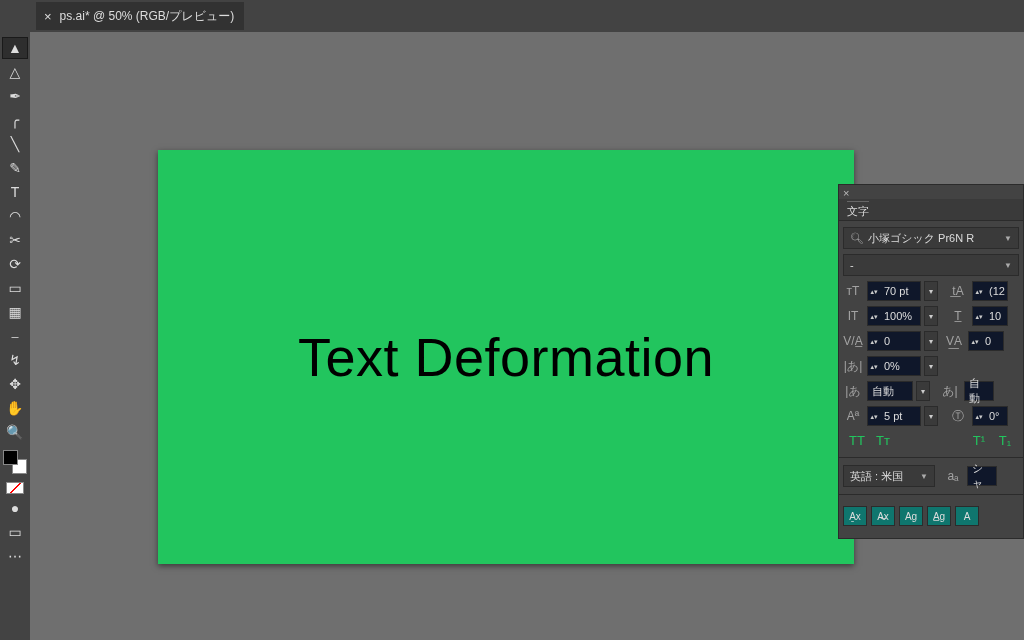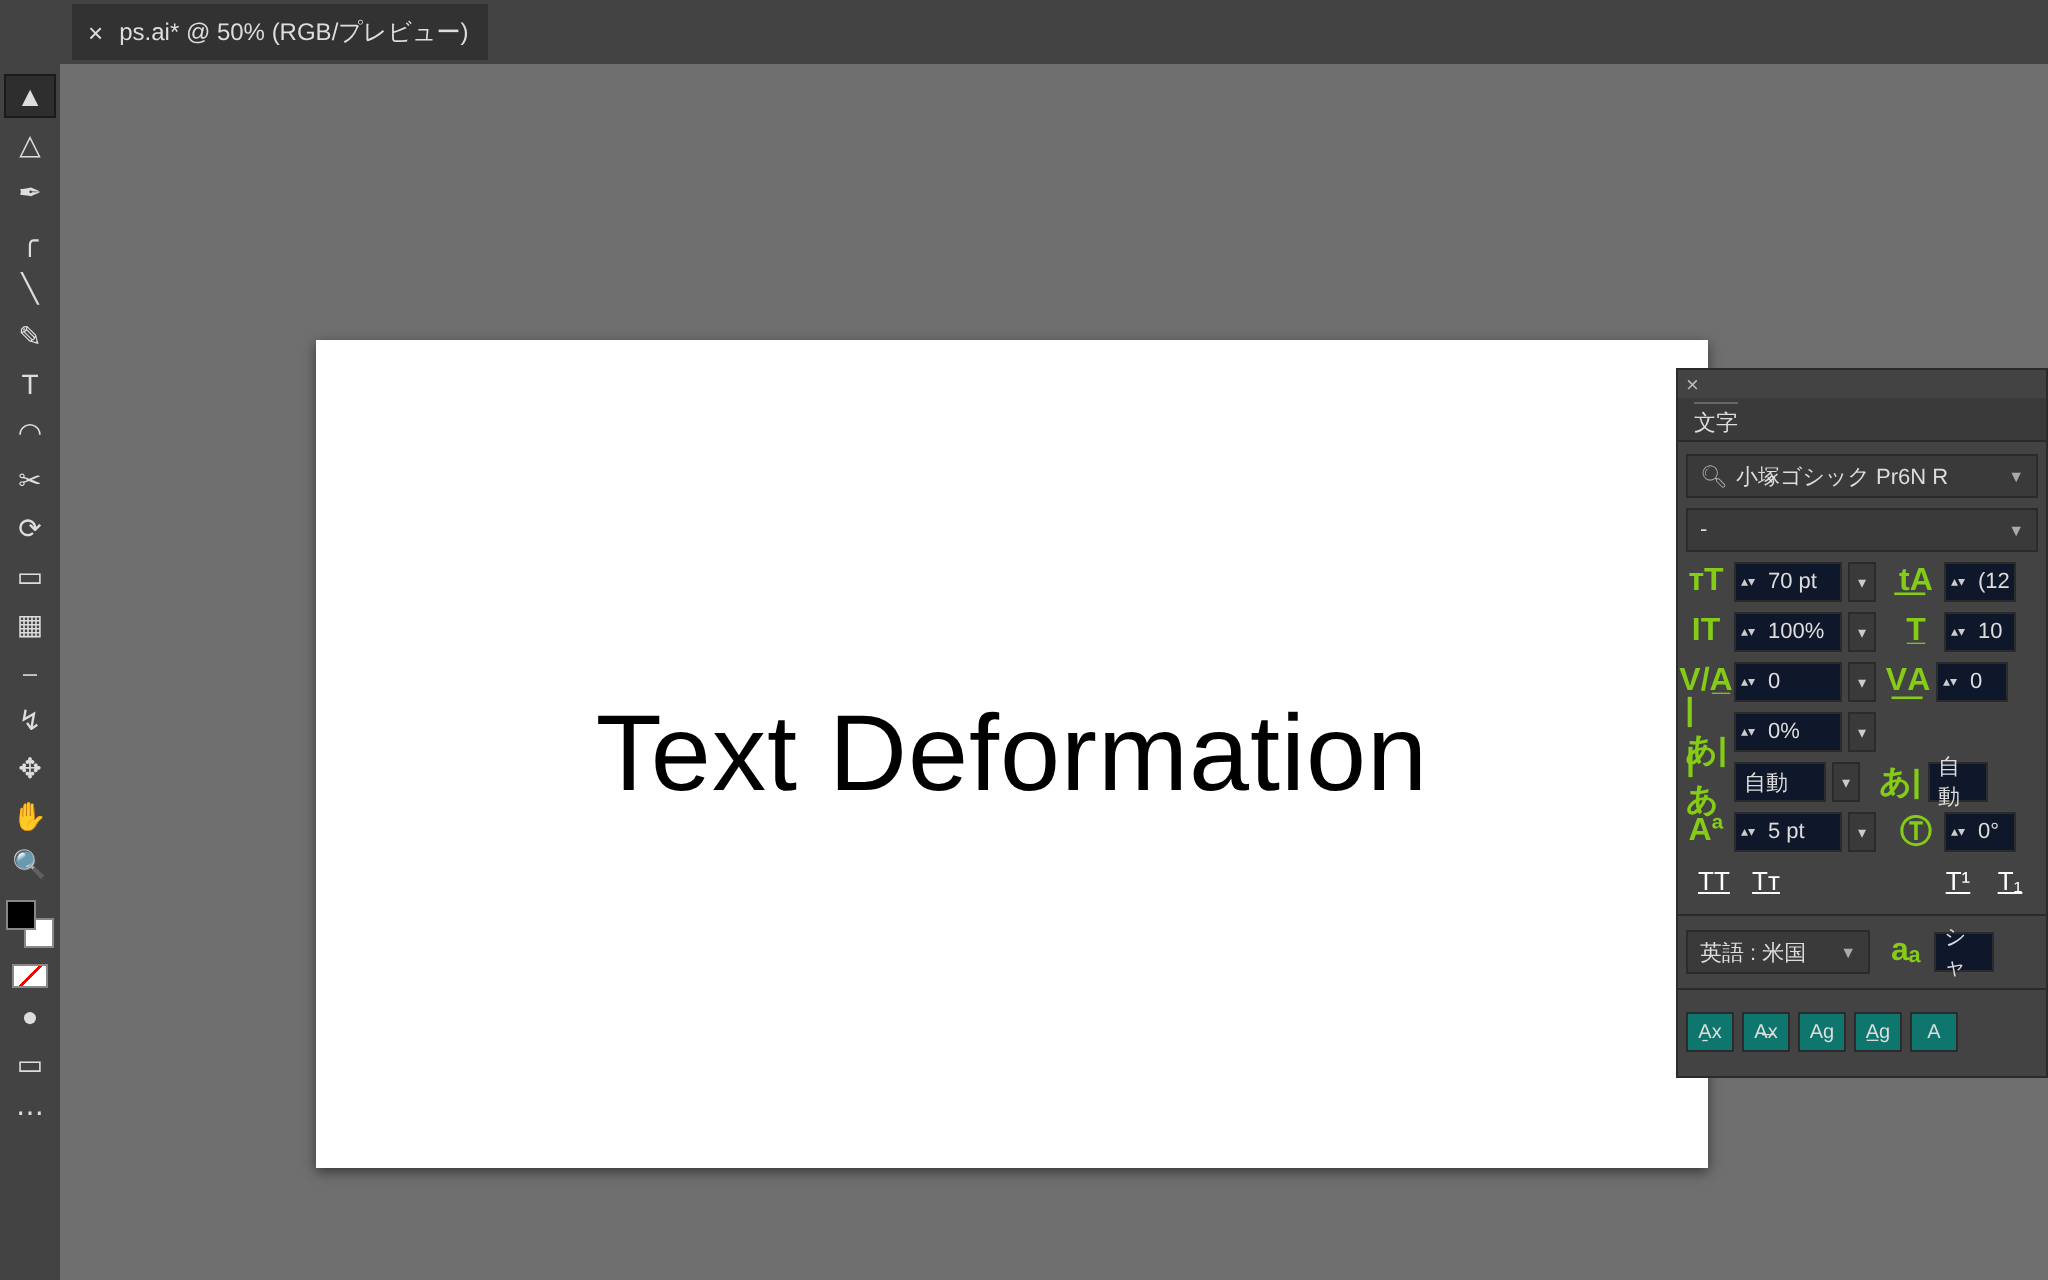--- a/index.html
+++ b/index.html
@@ -13,38 +13,38 @@
   .leftbar { position: absolute; left: 0; top: 0; bottom: 0; width: 30px; background: #434343; display: flex; flex-direction: column; align-items: center; padding-top: 38px; gap: 4px; }
   .tool { width: 24px; height: 20px; display: flex; align-items: center; justify-content: center; color: #ddd; font-size: 14px; cursor: pointer; }
   .tool.sel { background: #2e2e2e; outline: 1px solid #1a1a1a; }
   .swatch { position: relative; width: 24px; height: 24px; margin-top: 4px; }
   .swf, .swb { position: absolute; width: 15px; height: 15px; }
   .swf { background: #000; top: 0; left: 0; border: 1px solid #888; }
   .swb { background: #fff; bottom: 0; right: 0; border: 1px solid #888; }
   .swn { width: 18px; height: 12px; background: linear-gradient(135deg,#fff 48%,red 48%,red 54%,#fff 54%); border:1px solid #888; margin-top:4px; }
 
   .canvas-wrap { position: absolute; left: 30px; top: 32px; right: 0; bottom: 0; background: #6f6f6f; }
-  .artboard { position: absolute; left: 128px; top: 138px; width: 696px; height: 414px; background: #ffffff; box-shadow: 0 2px 6px rgba(0,0,0,.5); display:flex; align-items:center; justify-content:center; }
+  .artboard { position: absolute; left: 128px; top: 118px; width: 696px; height: 414px; background: #22c55e; box-shadow: 0 2px 6px rgba(0,0,0,.5); display:flex; align-items:center; justify-content:center; }
   .arttxt { font-size: 54px; font-weight: 400; color: #000; font-family: "Helvetica Neue", Arial, sans-serif; letter-spacing: .5px; }
 
   .panel { position: absolute; right: 0; top: 184px; width: 186px; background: #434343; border: 1px solid #2b2b2b; }
   .panel-close { position:absolute; left:4px; top:2px; width:12px; height:12px; color:#bbb; font-size:11px; cursor:pointer; }
   .panel-tab { height: 22px; background: #3a3a3a; border-bottom: 1px solid #2b2b2b; display:flex; align-items:center; padding-left: 8px; font-size: 11px; margin-top:14px;}
   .panel-tab span { border-top: 1px solid #666; padding-top:2px;}
   .panel-body { padding: 6px 4px 8px 4px; display:flex; flex-direction:column; gap:5px; }
   .prow { display:flex; align-items:center; gap:4px; }
-  .picon { width: 20px; height: 18px; display:flex; align-items:center; justify-content:center; font-size: 16px; color:#84cc16;font-weight:bold; }
+  .picon { width: 20px; height: 18px; display:flex; align-items:center; justify-content:center; font-size: 12px; color:#a3a3a3; }
   .pinput { flex: 0 0 auto; display:flex; align-items:center; border:1px solid #2b2b2b; background:#0f172a; height:20px; }
   .pstep { width:12px; display:flex; flex-direction:column; font-size:7px; line-height:7px; color:#ccc; align-items:center; }
   .pval { width:40px; padding:0 4px; font-size:11px; color:#ddd; }
   .pdd { width:14px; height:20px; border:1px solid #2b2b2b; background:#3a3a3a; display:flex; align-items:center; justify-content:center; font-size:8px; color:#ccc; margin-left:-1px; }
   .pfield { display:flex; align-items:center; border:1px solid #2b2b2b; background:#3a3a3a; height:22px; padding:0 6px; width:100%; font-size:11px; color:#ddd; }
   .pfield .mag { margin-right:4px; font-size:11px; color:#aaa;}
   .pfield .dd { margin-left:auto; font-size:8px; color:#aaa; }
-  .tbtns { display:flex; gap:6px; font-size:13px; color:#ffffff; padding:2px 4px; align-items:center;text-decoration:underline;}
+  .tbtns { display:flex; gap:6px; font-size:13px; color:#22c55e; padding:2px 4px; align-items:center;}
   .tbtn { width:20px; text-align:center; cursor:pointer; }
   .snap-row { display:flex; gap:4px; padding:4px 0; }
   .snap-row .sq { width:24px; height:20px; border:1px solid #2b2b2b; background:#0f766e; display:flex; align-items:center; justify-content:center; font-size:10px; cursor:pointer; }
   .snap-lbl { font-size:11px; color:#ccc; padding:4px 2px; display:flex; align-items:center; gap:6px;}
   .lang-row .pfield{ flex:0 0 92px; }
   .hr { height:1px; background:#2b2b2b; margin:2px -4px; }
 </style>
 </head>
 <body>
 

